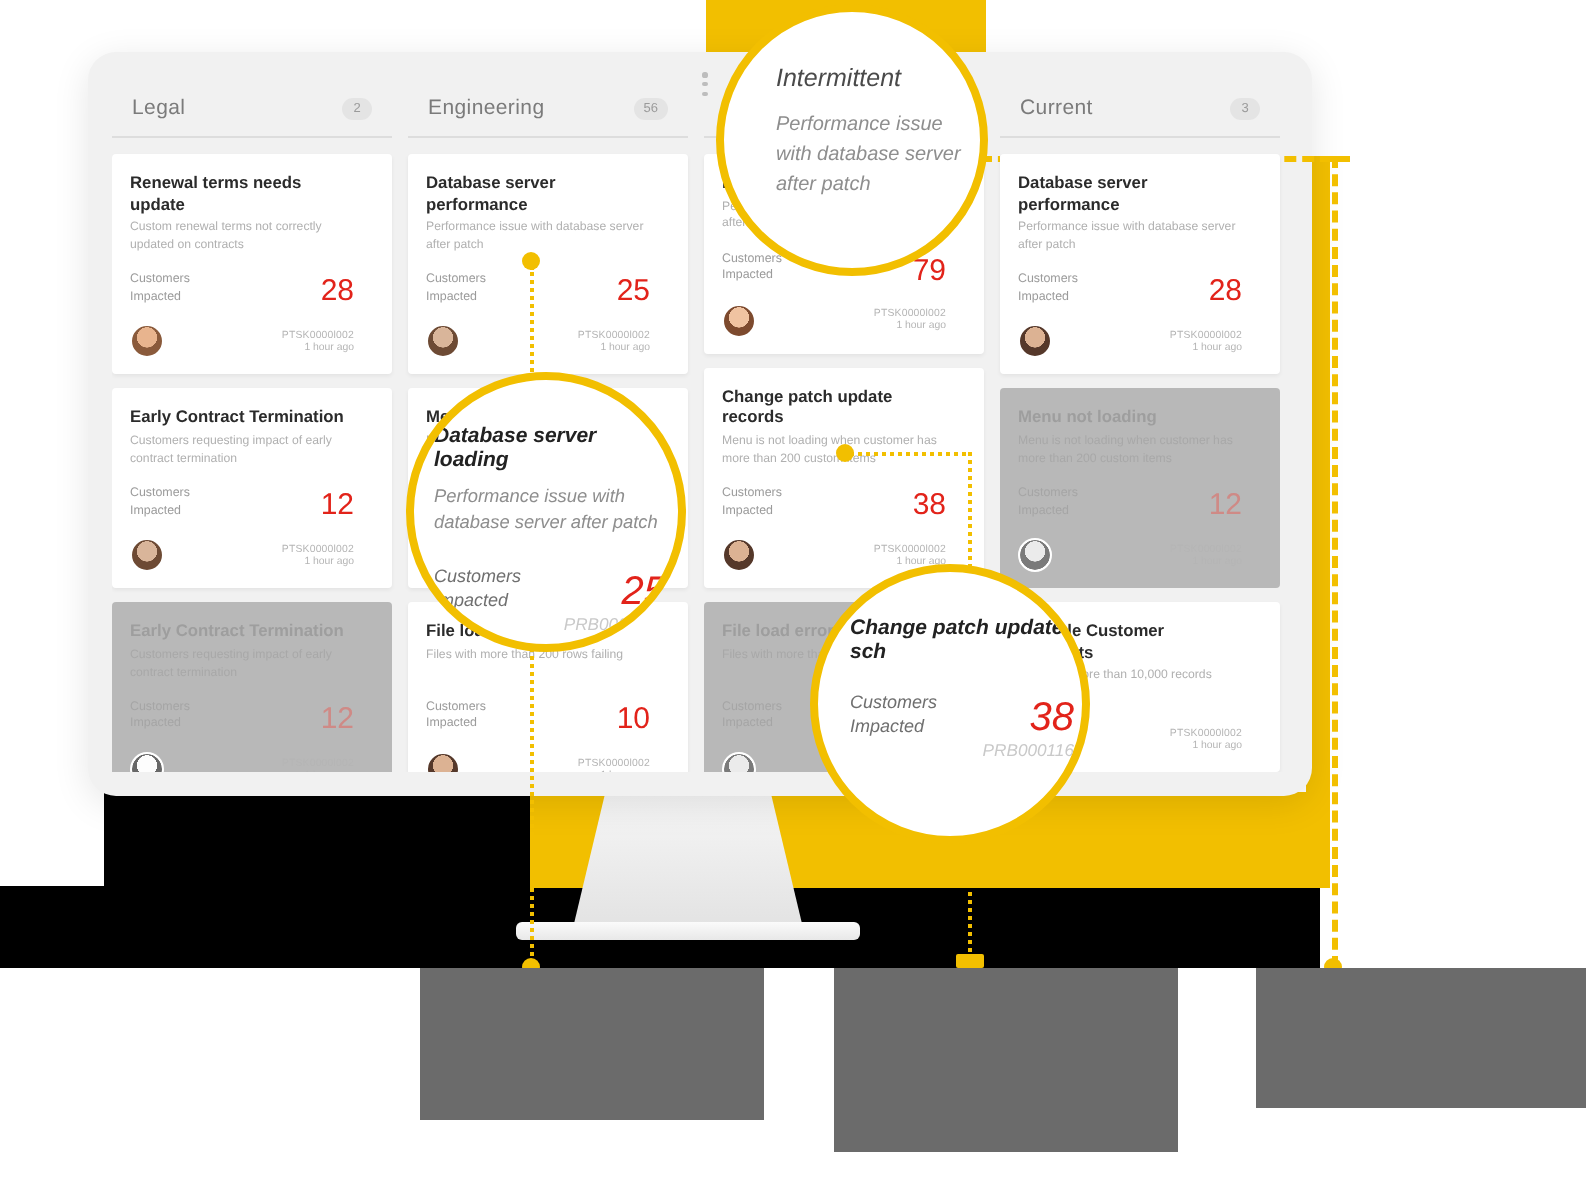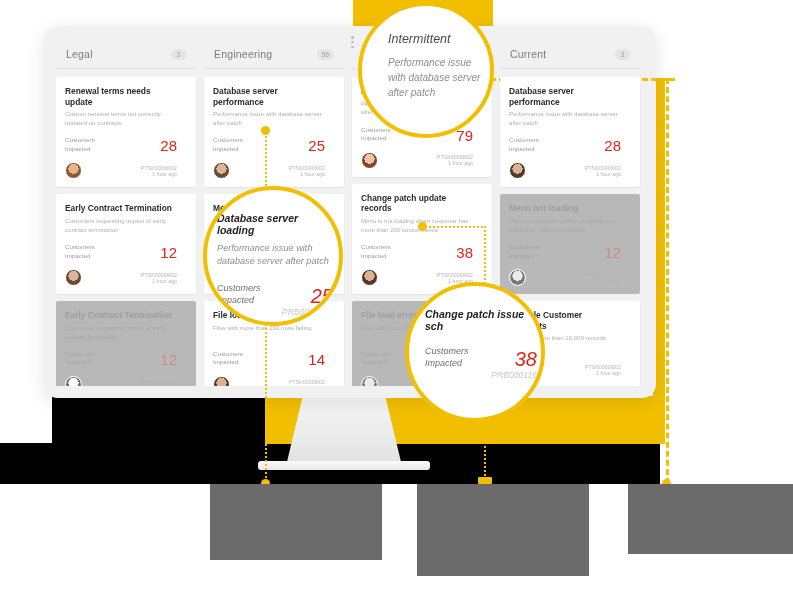--- a/index.html
+++ b/index.html
@@ -317,21 +317,21 @@
             </div>
           </div>
           <div class="card">
             <div class="card-title">File load error</div>
             <div class="card-desc">Files with more than 200 rows failing</div>
             <div class="card-metric">
               <div class="metric-label">
                 <div>Customers</div>
                 <div>Impacted</div>
               </div>
-              <div class="metric-value">14</div>
+              <div class="metric-value">10</div>
             </div>
             <div class="card-foot">
               <div class="avatar a4"></div>
               <div class="foot-meta">
                 <div class="foot-id">PTSK0000l002</div>
                 <div class="foot-time">1 hour ago</div>
               </div>
             </div>
           </div>
         </div>
@@ -490,21 +490,21 @@
           </div>
         <div class="mag-val">25</div>
       </div>
       <div class="mag-id">PRB0000101</div>
       <div class="mag-time">4m a</div>
     </div>
   </div>
 
   <div class="mag" id="mag-cp">
     <div class="mag-inner">
-      <div class="mag-title">Change patch issue sch</div>
+      <div class="mag-title">Change patch update sch</div>
       <div class="mag-metric">
         <div class="mag-label">
             <div>Customers</div>
             <div>Impacted</div>
           </div>
         <div class="mag-val">38</div>
       </div>
       <div class="mag-id">PRB000116</div>
 
     </div>

